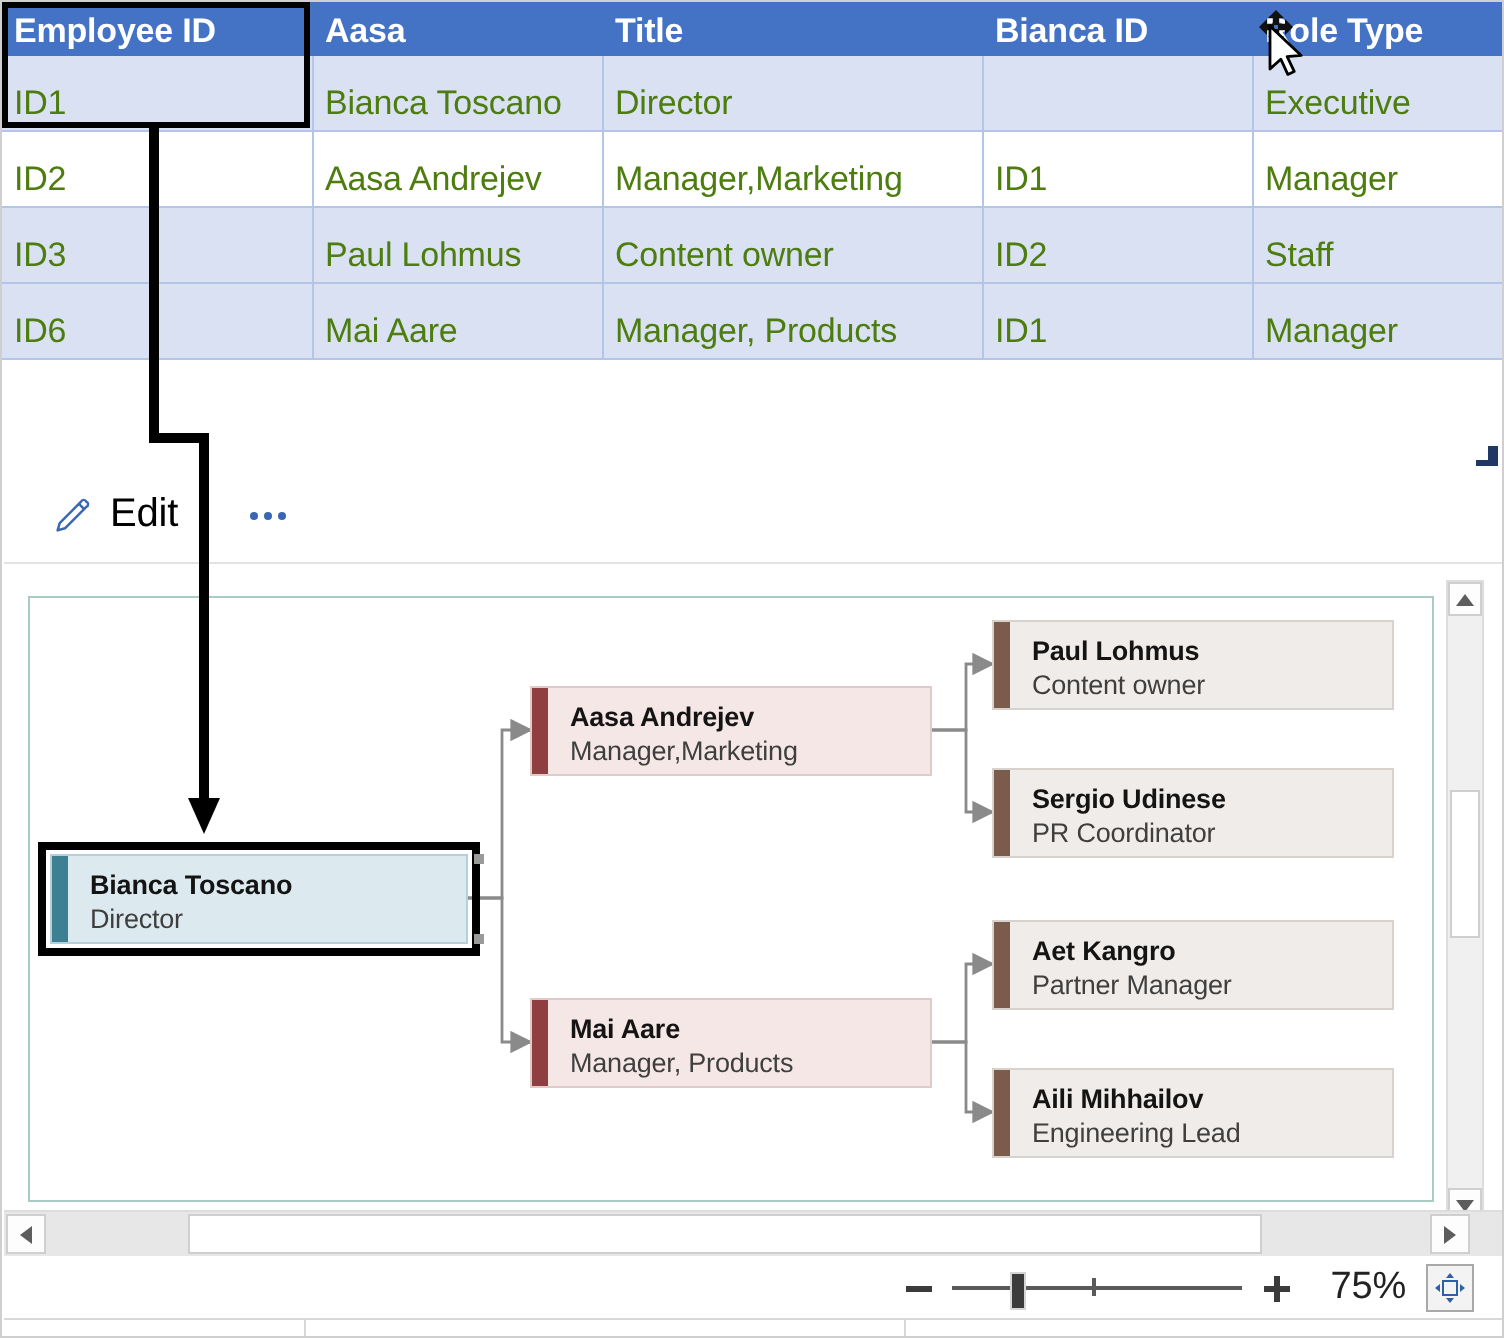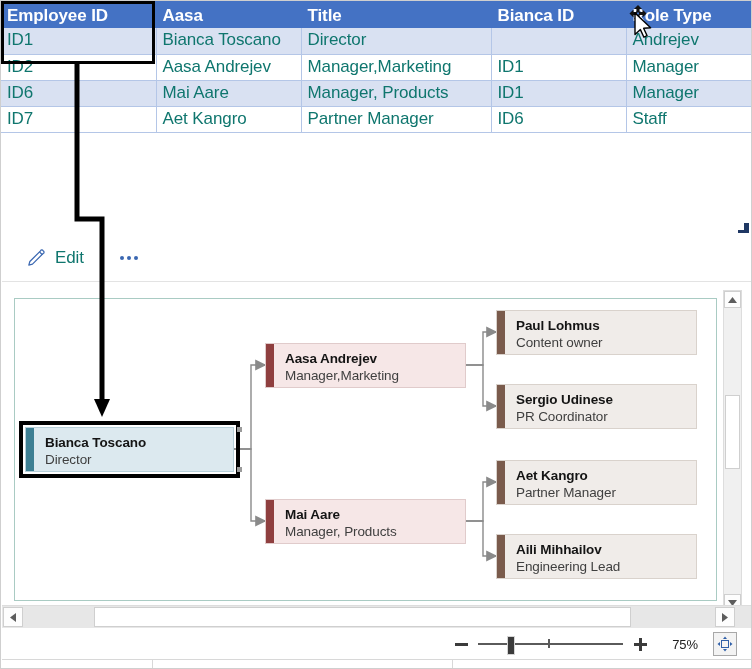--- a/index.html
+++ b/index.html
@@ -14,21 +14,21 @@
 
   
   .tbl{position:absolute;left:0;top:0;width:750px;height:232px;}
   .tbl table{border-collapse:collapse;width:750px;table-layout:fixed;}
   .tbl th{
     background:#4472C4;color:#ffffff;font-size:17px;font-weight:bold;
     text-align:left;padding:3px 0 0 6px;height:27px;box-sizing:border-box;
     border-right:1px solid #4472C4;white-space:nowrap;letter-spacing:-0.1px;
   }
   .tbl td{
-    font-size:17px;color:#0f766e;padding:2px 0 3px 6px;height:26px;box-sizing:border-box;
+    font-size:17px;color:#4d7c0f;padding:14px 0 3px 6px;height:26px;box-sizing:border-box;
     border-bottom:1px solid #ffffff;border-right:1px solid #ffffff;white-space:nowrap;
     letter-spacing:-0.1px;
   }
   .tbl tr.band td{background:#D9E1F2;border-bottom:1px solid #B4C6E7;}
   .tbl tr.plain td{background:#ffffff;border-bottom:1px solid #B4C6E7;}
   .tbl tr.plain td{border-right:1px solid #B4C6E7;}
   .tbl tr.band td{border-right:1px solid #B4C6E7;}
   .c0{width:155px;} .c1{width:145px;} .c2{width:190px;} .c3{width:135px;} .c4{width:125px;}
 
   
@@ -46,21 +46,21 @@
 
   
   .cursor{position:absolute;left:626px;top:4px;width:34px;height:36px;z-index:25;pointer-events:none;}
 
   
   .toolbar{position:absolute;left:1px;top:233px;width:749px;height:47px;background:#ffffff;
     border-bottom:1px solid #e3e3e3;display:flex;align-items:center;}
   .tb-btn{display:flex;align-items:center;gap:8px;padding:4px 10px;margin-left:8px;
     cursor:default;border-radius:3px;}
   .tb-btn:first-child{margin-left:14px;}
-  .tb-label{font-size:17px;color:#0f766e;letter-spacing:-0.1px;}
+  .tb-label{font-size:20px;color:#000000;letter-spacing:-0.1px;}
   .tb-ico{width:21px;height:21px;display:block;}
   .tb-ellipsis{display:flex;align-items:center;gap:3px;margin-left:18px;padding:6px 8px;}
   .tb-ellipsis i{width:4px;height:4px;border-radius:50%;background:#3a67b1;display:block;}
 
   
   .pane{position:absolute;left:1px;top:281px;width:749px;height:340px;background:#ffffff;}
   .canvas{position:absolute;left:12px;top:16px;width:703px;height:303px;
     border:1px solid #a9cbc3;box-sizing:border-box;background:#ffffff;overflow:hidden;}
 
   .node{position:absolute;box-sizing:border-box;overflow:hidden;}
@@ -96,21 +96,21 @@
   .statusbar{position:absolute;left:1px;top:628px;width:749px;height:30px;background:#ffffff;
     display:flex;align-items:center;justify-content:flex-end;}
   .zoomwrap{display:flex;align-items:center;gap:0;margin-right:14px;}
   .z-minus,.z-plus{width:26px;height:24px;display:flex;align-items:center;justify-content:center;
     font-size:19px;color:#333;font-weight:bold;line-height:1;}
   .slider{position:relative;width:145px;height:24px;margin:0 4px;}
   .slider .track{position:absolute;left:0;top:11px;width:145px;height:2px;background:#5a5a5a;}
   .slider .tick{position:absolute;left:70px;top:7px;width:2px;height:9px;background:#5a5a5a;}
   .slider .knob{position:absolute;left:29px;top:4px;width:6px;height:17px;background:#3b3b3b;
     border:1px solid #d5d5d5;box-sizing:content-box;}
-  .zlabel{font-size:13px;color:#222;margin:0 10px 0 14px;min-width:36px;text-align:center;letter-spacing:-0.1px;}
+  .zlabel{font-size:19px;color:#222;margin:0 10px 0 14px;min-width:36px;text-align:left;letter-spacing:-0.1px;}
   .fitbtn{width:22px;height:22px;border:1px solid #a8a8a8;background:#f3f3f3;display:flex;align-items:center;justify-content:center;}
 
   
   .botstrip{position:absolute;left:1px;top:658px;width:749px;height:10px;background:#fff;border-top:1px solid #d8d8d8;}
   .botstrip .seg{position:absolute;top:0;bottom:0;border-right:1px solid #d8d8d8;}
 </style>
 </head>
 <body>
 
 <div id="root">
@@ -132,42 +132,42 @@
           <th>Bianca ID</th>
           <th>Role Type</th>
         </tr>
       </thead>
       <tbody>
         <tr class="band">
           <td>ID1</td>
           <td>Bianca Toscano</td>
           <td>Director</td>
           <td></td>
-          <td>Andrejev</td>
+          <td>Executive</td>
         </tr>
         <tr class="plain">
           <td>ID2</td>
           <td>Aasa Andrejev</td>
           <td>Manager,Marketing</td>
           <td>ID1</td>
           <td>Manager</td>
         </tr>
         <tr class="band">
+          <td>ID3</td>
+          <td>Paul Lohmus</td>
+          <td>Content owner</td>
+          <td>ID2</td>
+          <td>Staff</td>
+        </tr>
+        <tr class="band">
           <td>ID6</td>
           <td>Mai Aare</td>
           <td>Manager, Products</td>
           <td>ID1</td>
           <td>Manager</td>
-        </tr>
-        <tr class="plain">
-          <td>ID7</td>
-          <td>Aet Kangro</td>
-          <td>Partner Manager</td>
-          <td>ID6</td>
-          <td>Staff</td>
         </tr>
       </tbody>
     </table>
     <div class="cell-sel"></div>
   </div>
 
   <svg class="tbl-handle" viewBox="0 0 11 10">
     <path d="M0 7 L6 7 L6 0 L11 0 L11 10 L0 10 Z" fill="#1F3864"></path>
   </svg>
 

